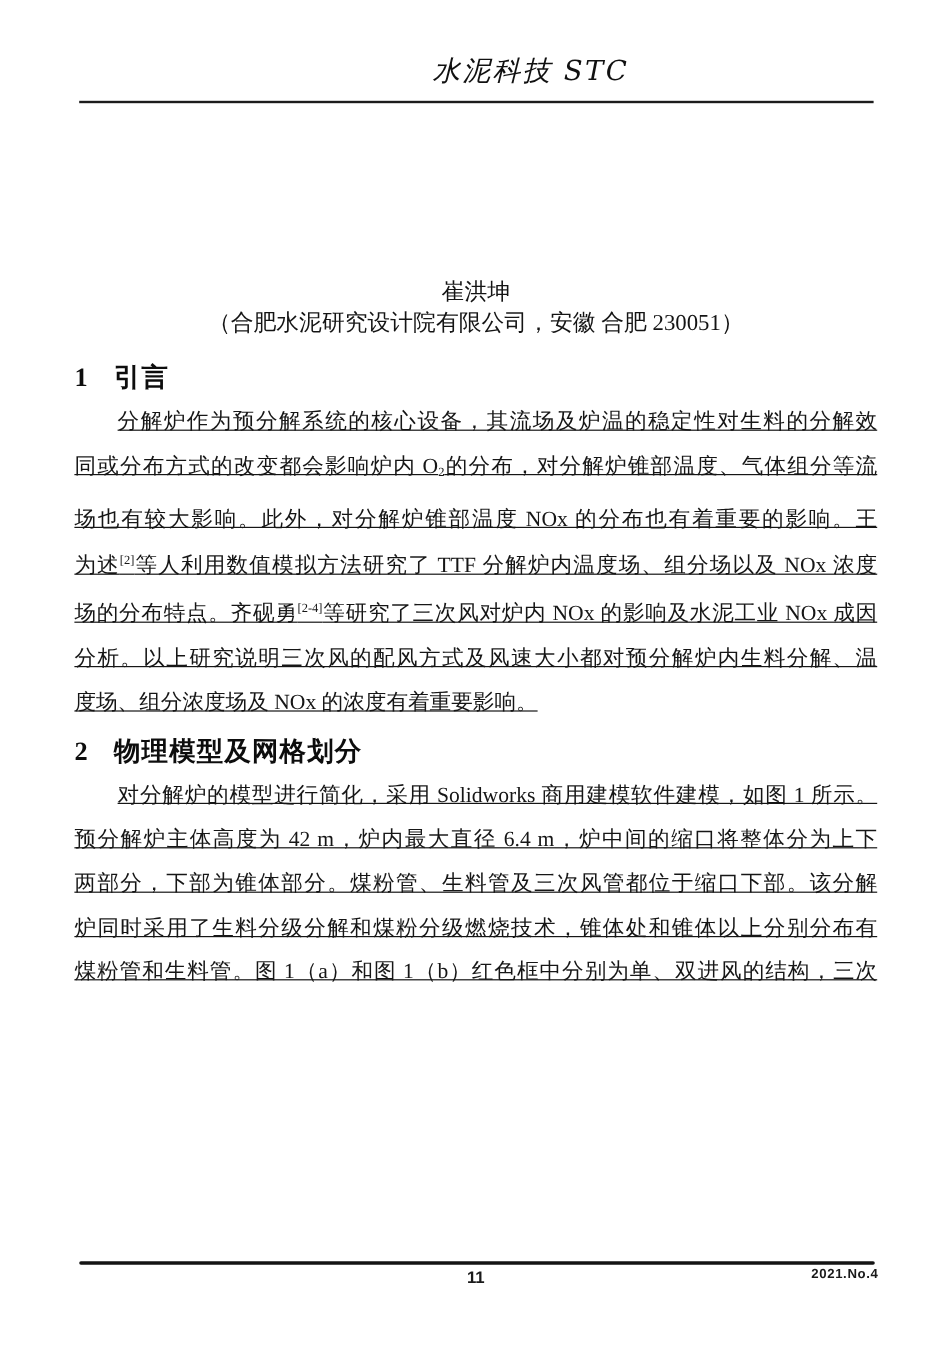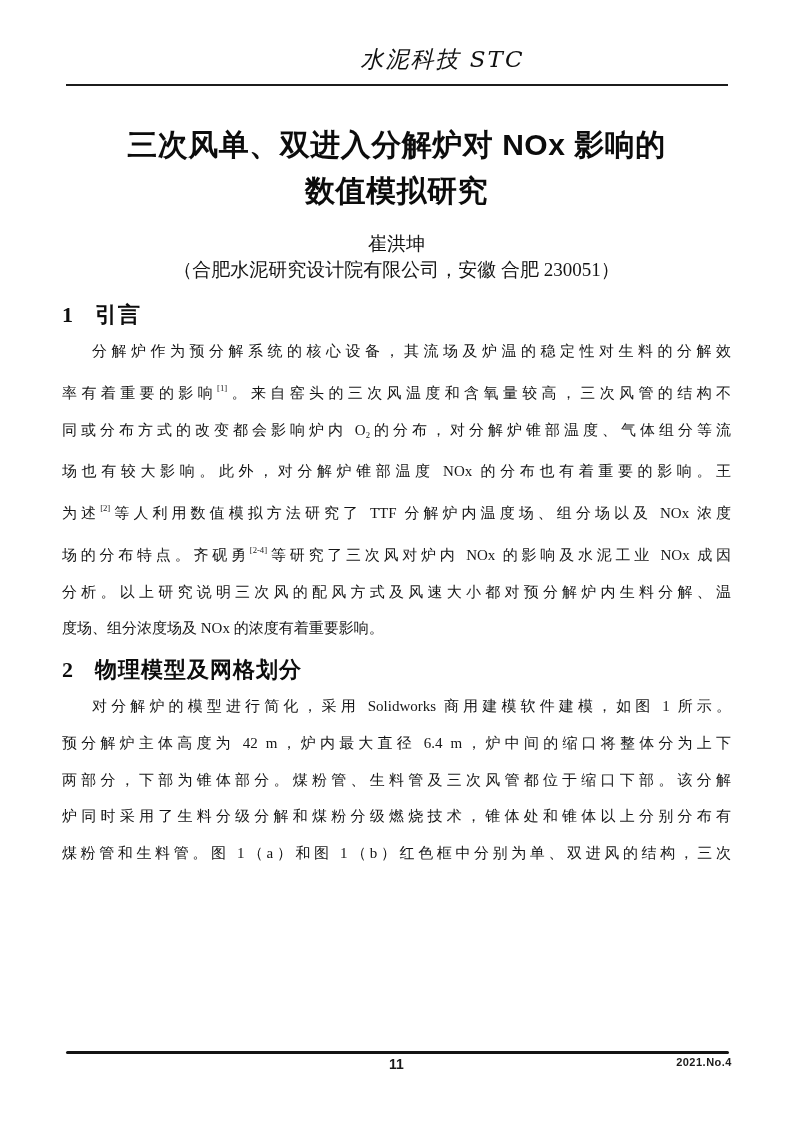--- a/index.html
+++ b/index.html
@@ -75,26 +75,27 @@
   .sec-num {
     font-family: "Liberation Serif", serif;
     margin-right: 22px;
   }
   .sec-text {
     font-family: "Liberation Sans", sans-serif;
     letter-spacing: 1px;
   }
   .para { margin: 0; }
   .line {
-    font-size: 15px;
+    font-size: 18px;
     line-height: 36.75px;
     text-align: justify;
     text-align-last: justify;
     white-space: normal;
     color: #161616;
+    text-decoration: underline;
   }
   .line.indent { text-indent: 2em; }
   .line.no-justify { text-align: left; text-align-last: left; }
   .sup {
     font-size: 0.58em;
     vertical-align: 7px;
     letter-spacing: 0;
   }
   .sub {
     font-size: 0.58em;
@@ -129,35 +130,30 @@
   }
 </style>
 </head>
 <body>
 
 <div class="page">
 
   <div class="journal-title">水泥科技 STC</div>
   <div class="header-rule"></div>
 
-  <div class="article-title">
-    <div>三次风单、双进入分解炉对 NOx 影响的</div>
-    <div>数值模拟研究</div>
-  </div>
 
   <div class="author-name">崔洪坤</div>
 
   <div class="affiliation">（合肥水泥研究设计院有限公司，安徽 合肥 230051）</div>
 
   <div class="content" id="content">
       <section class="section">
         <h2 class="sec-heading"><span class="sec-num">1</span><span class="sec-text">引言</span></h2>
         <div class="para">
           <div class="line indent">分解炉作为预分解系统的核心设备，其流场及炉温的稳定性对生料的分解效</div>
-          <div class="line">率有着重要的影响<span class="sup">[1]</span>。来自窑头的三次风温度和含氧量较高，三次风管的结构不</div>
           <div class="line">同或分布方式的改变都会影响炉内 O<span class="sub">2</span>的分布，对分解炉锥部温度、气体组分等流</div>
           <div class="line">场也有较大影响。此外，对分解炉锥部温度 NOx 的分布也有着重要的影响。王</div>
           <div class="line">为述<span class="sup">[2]</span>等人利用数值模拟方法研究了 TTF 分解炉内温度场、组分场以及 NOx 浓度</div>
           <div class="line">场的分布特点。齐砚勇<span class="sup">[2-4]</span>等研究了三次风对炉内 NOx 的影响及水泥工业 NOx 成因</div>
           <div class="line">分析。以上研究说明三次风的配风方式及风速大小都对预分解炉内生料分解、温</div>
           <div class="line no-justify">度场、组分浓度场及 NOx 的浓度有着重要影响。</div>
         </div>
       </section>
       <section class="section">
         <h2 class="sec-heading"><span class="sec-num">2</span><span class="sec-text">物理模型及网格划分</span></h2>

